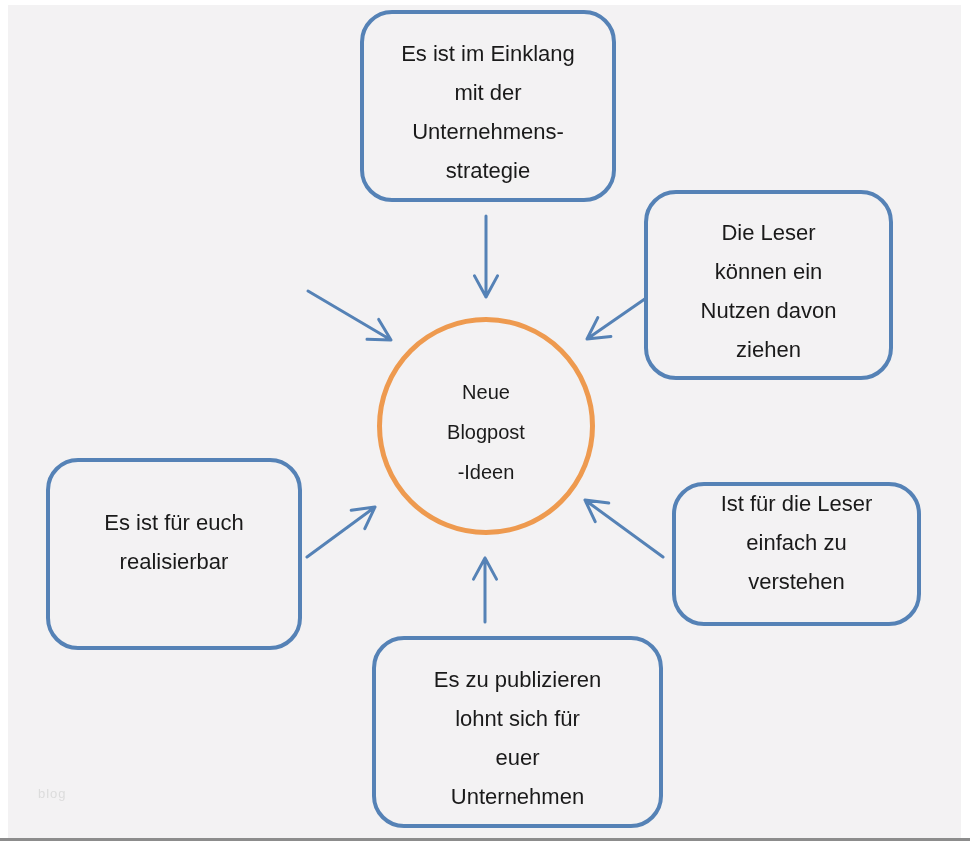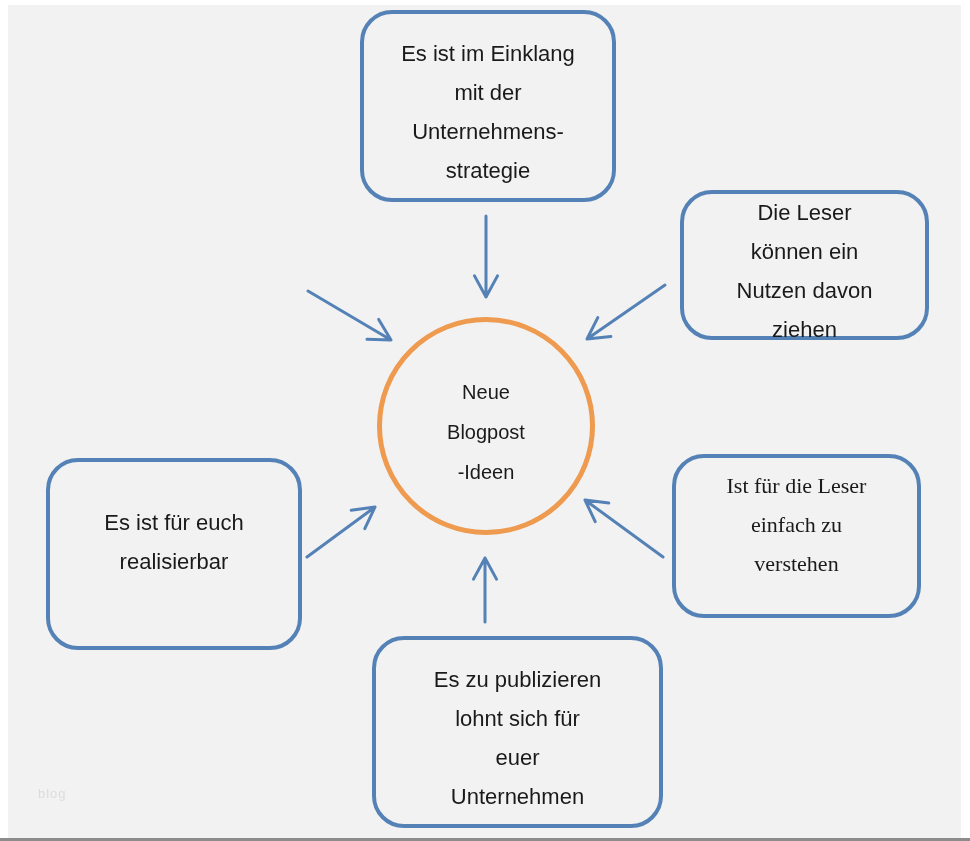--- a/index.html
+++ b/index.html
@@ -61,23 +61,23 @@
     line-height: 39px;
     color: var(--ink);
     white-space: pre-line;
     text-align: center;
     margin-top: 12px;
   }
   .text-high { padding-bottom: 36px; }
 
   .box-top          { left: 360px; top: 10px;  width: 256px; height: 192px; }
   .box-top-left     { left: 46px;  top: 200px; width: 256px; height: 188px; }
-  .box-top-right    { left: 680px; top: 190px; width: 249px; height: 150px; }
+  .box-top-right    { left: 644px; top: 190px; width: 249px; height: 190px; }
   .box-bottom-left  { left: 46px;  top: 458px; width: 256px; height: 192px; }
-  .box-bottom-right { left: 672px; top: 454px; width: 249px; height: 164px; font-family: Liberation Serif, serif; }
+  .box-bottom-right { left: 672px; top: 482px; width: 249px; height: 144px; }
   .box-bottom       { left: 372px; top: 636px; width: 291px; height: 192px; }
 
   .circle {
     position: absolute;
     left: 377px; top: 317px;
     width: 218px; height: 218px;
     border: 5px solid var(--orange);
     border-radius: 50%;
     background: var(--bg);
     display: flex;

